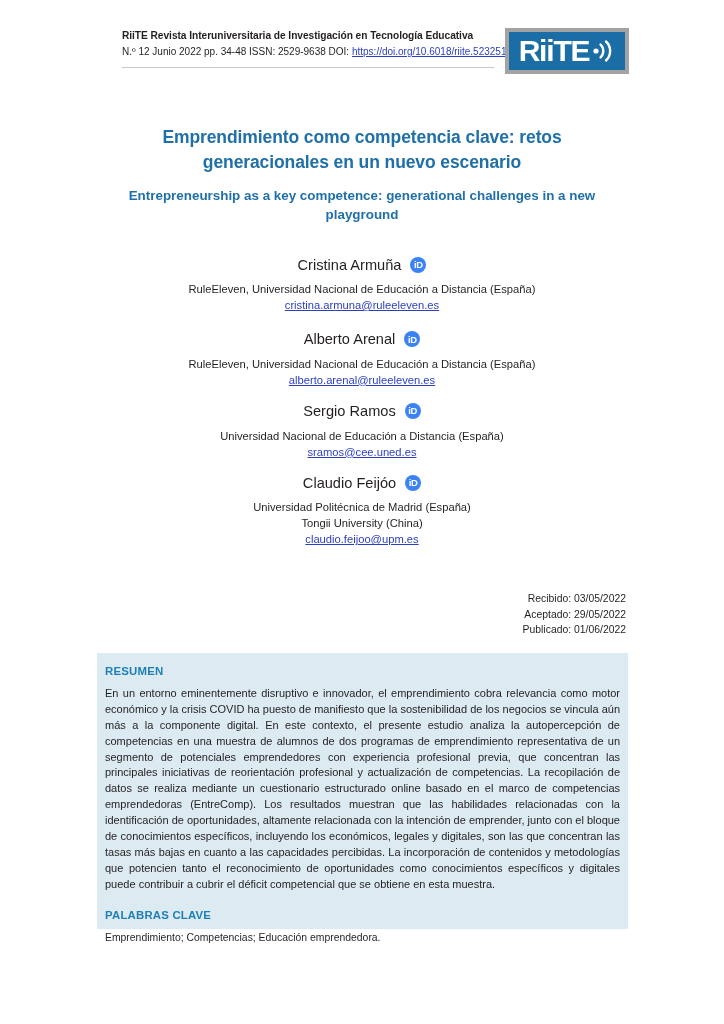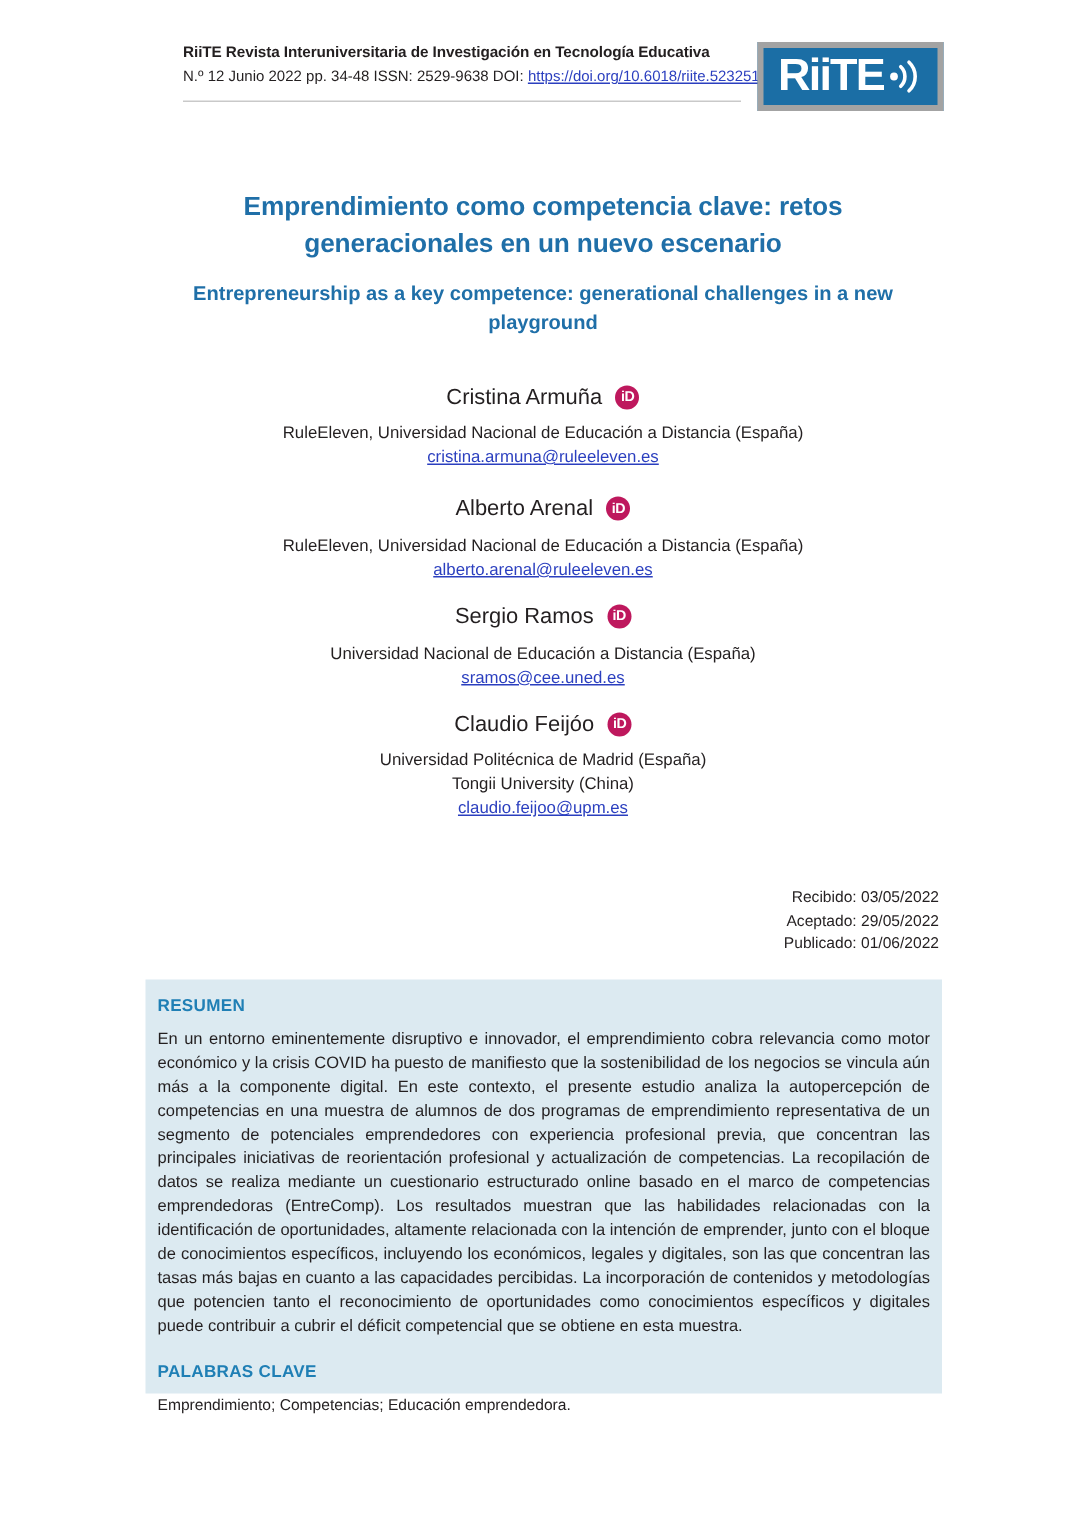--- a/index.html
+++ b/index.html
@@ -131,21 +131,21 @@
     height: 25px;
   }
   .author-name {
     font-size: 14.6px;
     color: #231f20;
   }
   .orcid {
     width: 16px;
     height: 16px;
     border-radius: 50%;
-    background: #be185d;
+    background: #3b82f6;
     color: #ffffff;
     font-size: 9.5px;
     font-weight: bold;
     display: flex;
     align-items: center;
     justify-content: center;
     line-height: 1;
     letter-spacing: -0.3px;
     flex: none;
   }

